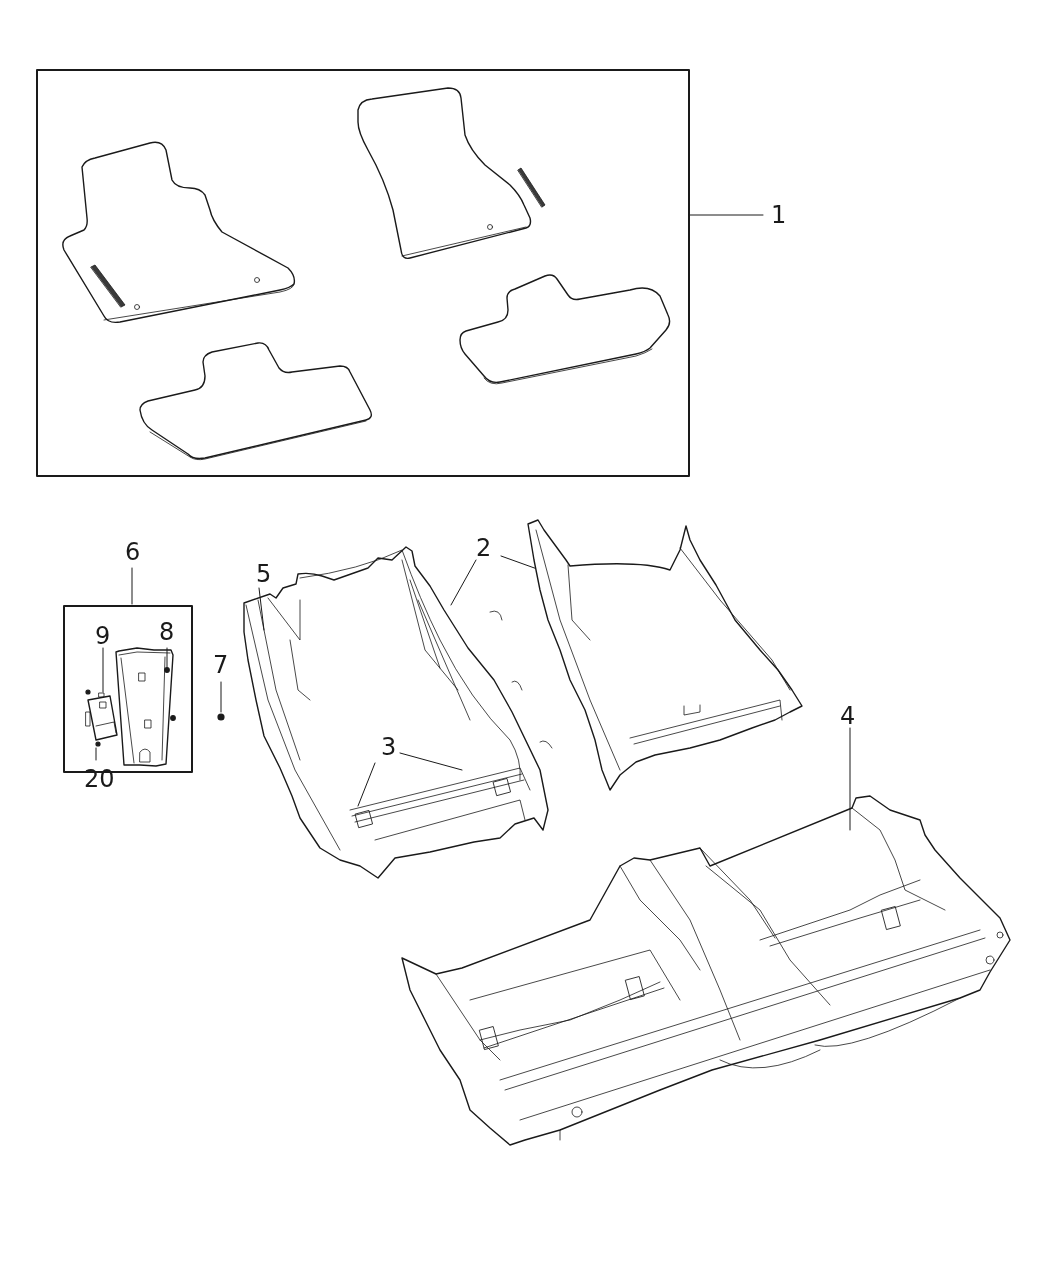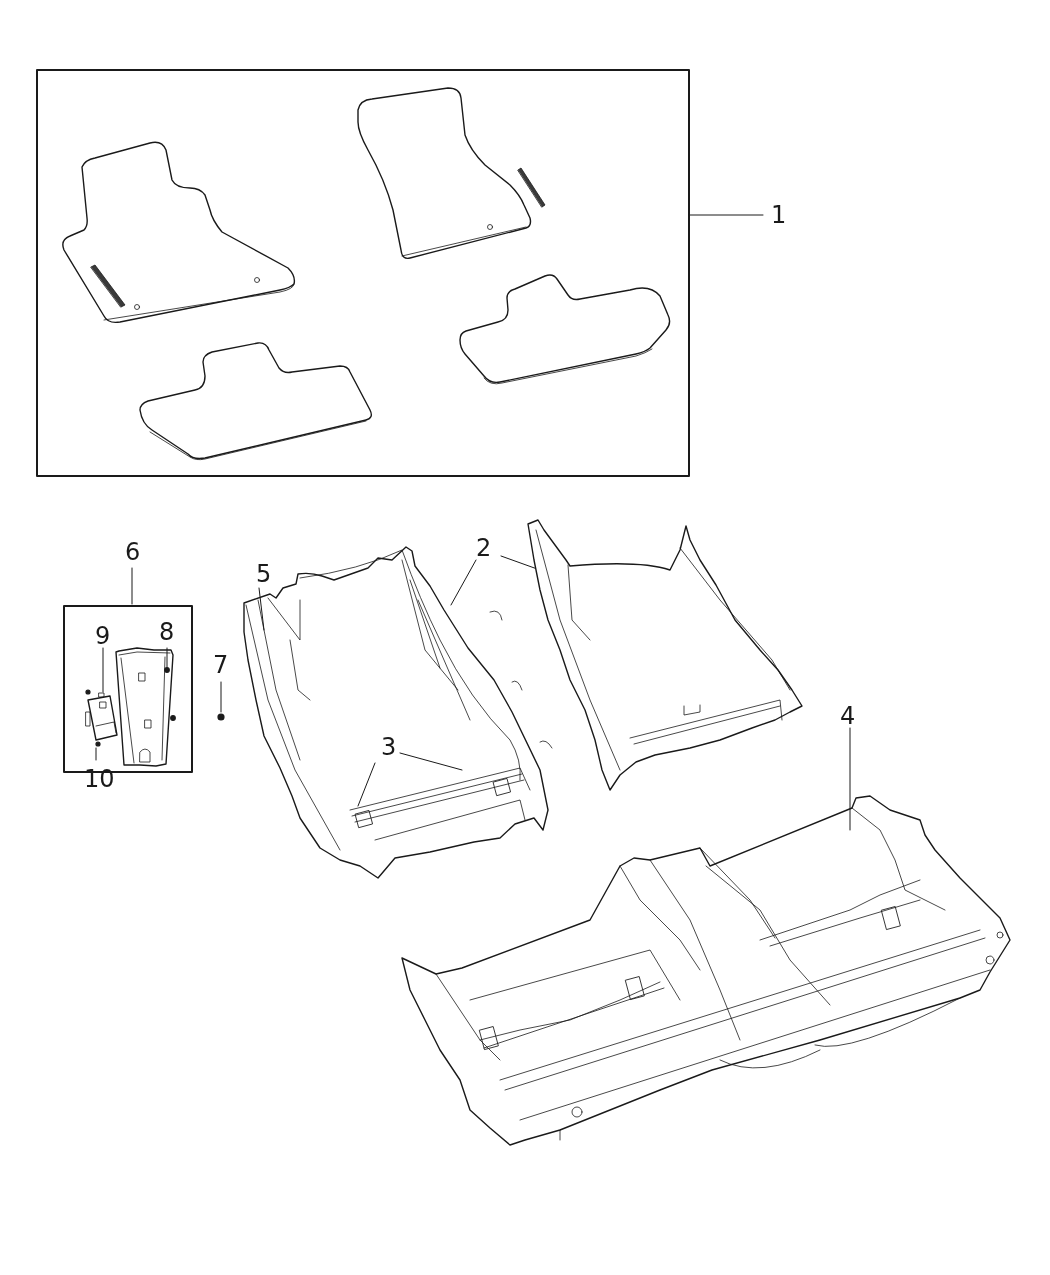--- a/index.html
+++ b/index.html
@@ -160,15 +160,15 @@
 
 <div class="callout" style="left:771px; top:203px;">1</div>
 <div class="callout" style="left:476px; top:536px;">2</div>
 <div class="callout" style="left:381px; top:735px;">3</div>
 <div class="callout" style="left:840px; top:704px;">4</div>
 <div class="callout" style="left:256px; top:562px;">5</div>
 <div class="callout" style="left:125px; top:540px;">6</div>
 <div class="callout" style="left:213px; top:653px;">7</div>
 <div class="callout" style="left:159px; top:620px;">8</div>
 <div class="callout" style="left:95px; top:624px;">9</div>
-<div class="callout" style="left:84px; top:767px;">10</div>
+<div class="callout" style="left:84px; top:767px;">20</div>
 
 </div>
 
 </body></html>

